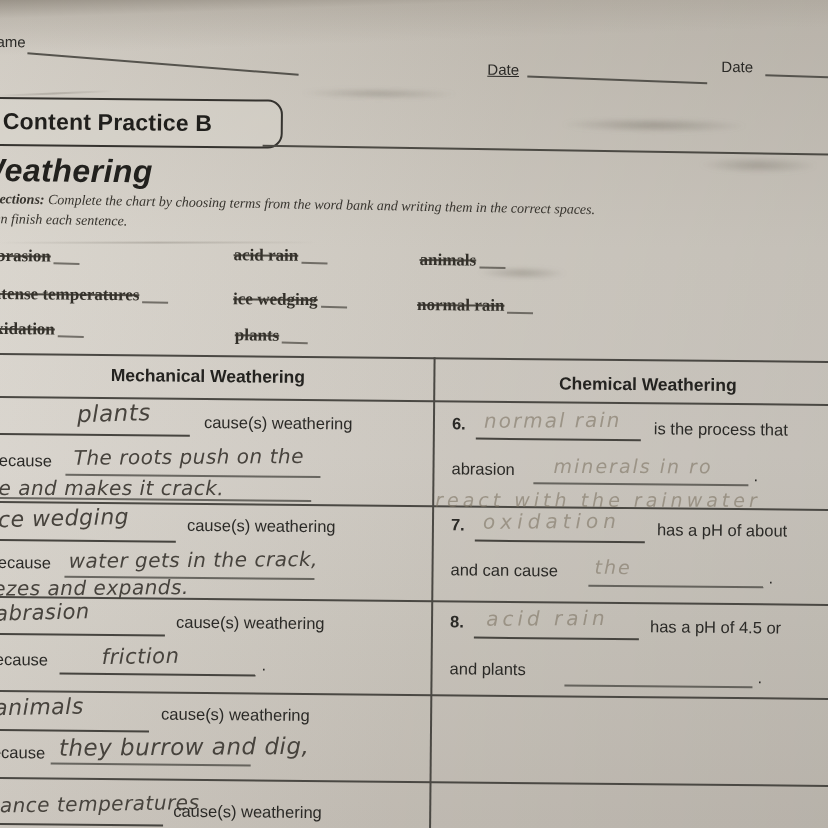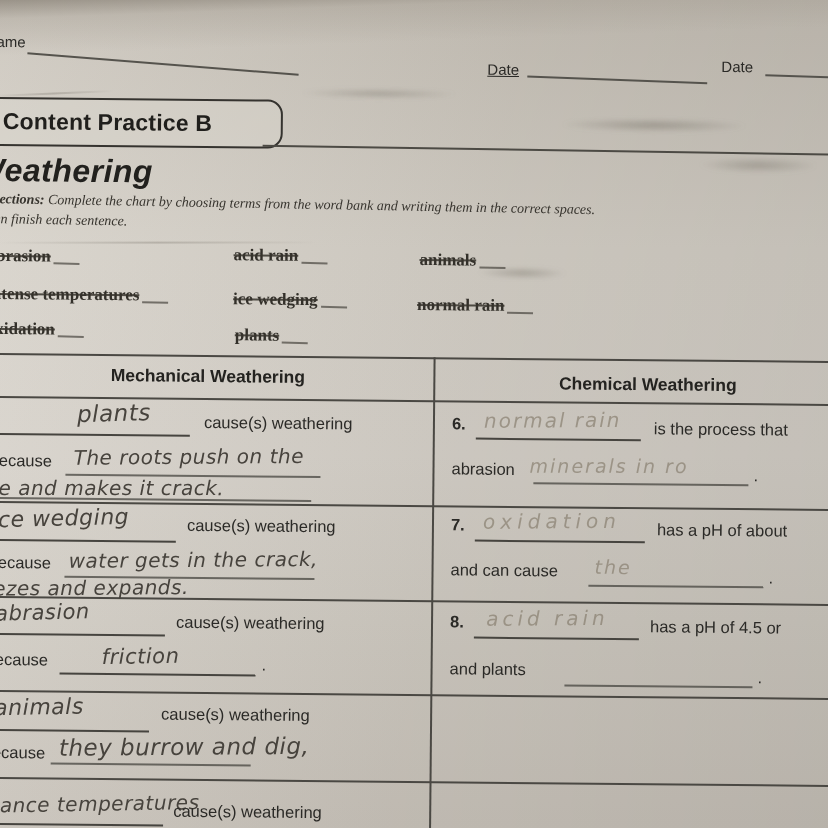--- a/index.html
+++ b/index.html
@@ -118,23 +118,24 @@
 
       <div class="abs hw" style="left:0px;top:438px;font-size:20px;transform:rotate(-1.5deg);">ntance temperatures</div>
       <div class="blank" style="left:0;top:446px;width:185px;height:24px;"></div>
       <div class="abs printed cell-txt" style="left:195px;top:447px;">cause(s) weathering</div>
 
       <div class="abs printed cell-txt num" style="left:470px;top:57px;">6.</div>
       <div class="abs hwf" style="left:502px;top:50px;font-size:20px;transform:rotate(-1deg);">normal rain</div>
       <div class="blank" style="left:494px;top:56px;width:165px;height:24px;"></div>
       <div class="abs printed cell-txt" style="left:672px;top:60px;white-space:nowrap;">is the process that</div>
       <div class="abs printed cell-txt" style="left:470px;top:102px;">abrasion</div>
-      <div class="abs hwf" style="left:548px;top:96px;font-size:19px;transform:rotate(-.5deg);">minerals in ro</div>
+      <div class="abs hwf" style="left:572px;top:96px;font-size:19px;transform:rotate(-.5deg);">minerals in ro</div>
       <div class="blank soft" style="left:552px;top:100px;width:215px;height:24px;"></div>
       <div class="abs printed cell-txt" style="left:772px;top:106px;">.</div>
+      <div class="abs hwf" style="left:454px;top:130px;font-size:19px;letter-spacing:4px;transform:rotate(-.5deg);">react with the rainwater</div>
 
       <div class="abs printed cell-txt num" style="left:470px;top:158px;">7.</div>
       <div class="abs hwf" style="left:502px;top:151px;font-size:20px;letter-spacing:5px;transform:rotate(-1deg);">oxidation</div>
       <div class="blank" style="left:494px;top:158px;width:170px;height:24px;"></div>
       <div class="abs printed cell-txt" style="left:676px;top:161px;white-space:nowrap;">has a pH of about</div>
       <div class="abs printed cell-txt" style="left:470px;top:203px;">and can cause</div>
       <div class="abs hwf" style="left:614px;top:197px;font-size:19px;">the</div>
       <div class="blank soft" style="left:608px;top:202px;width:175px;height:24px;"></div>
       <div class="abs printed cell-txt" style="left:788px;top:208px;">.</div>
 

